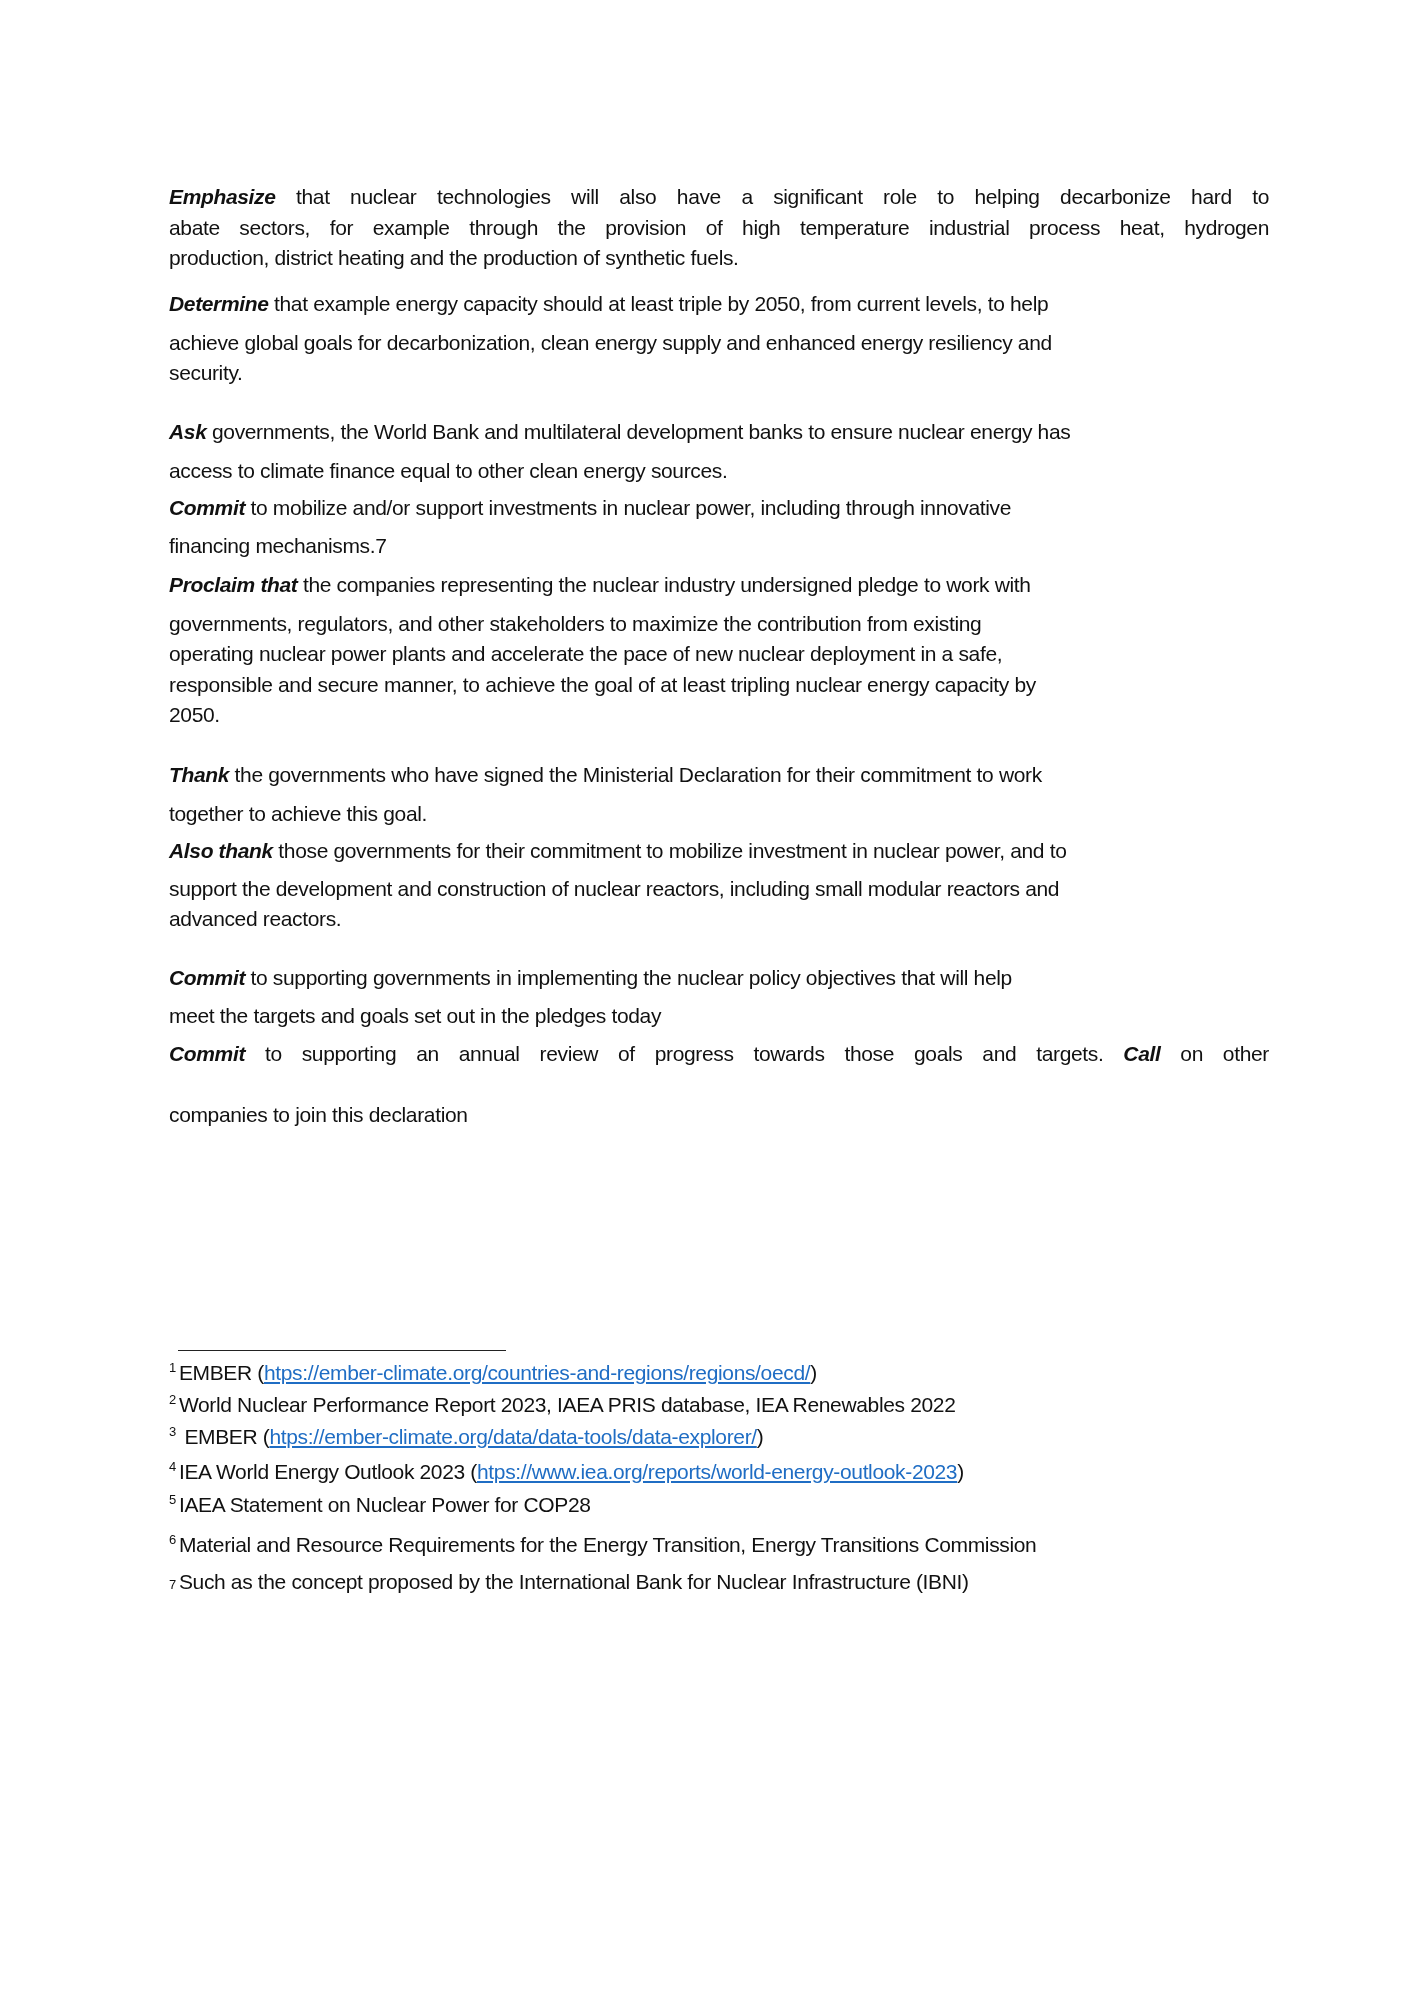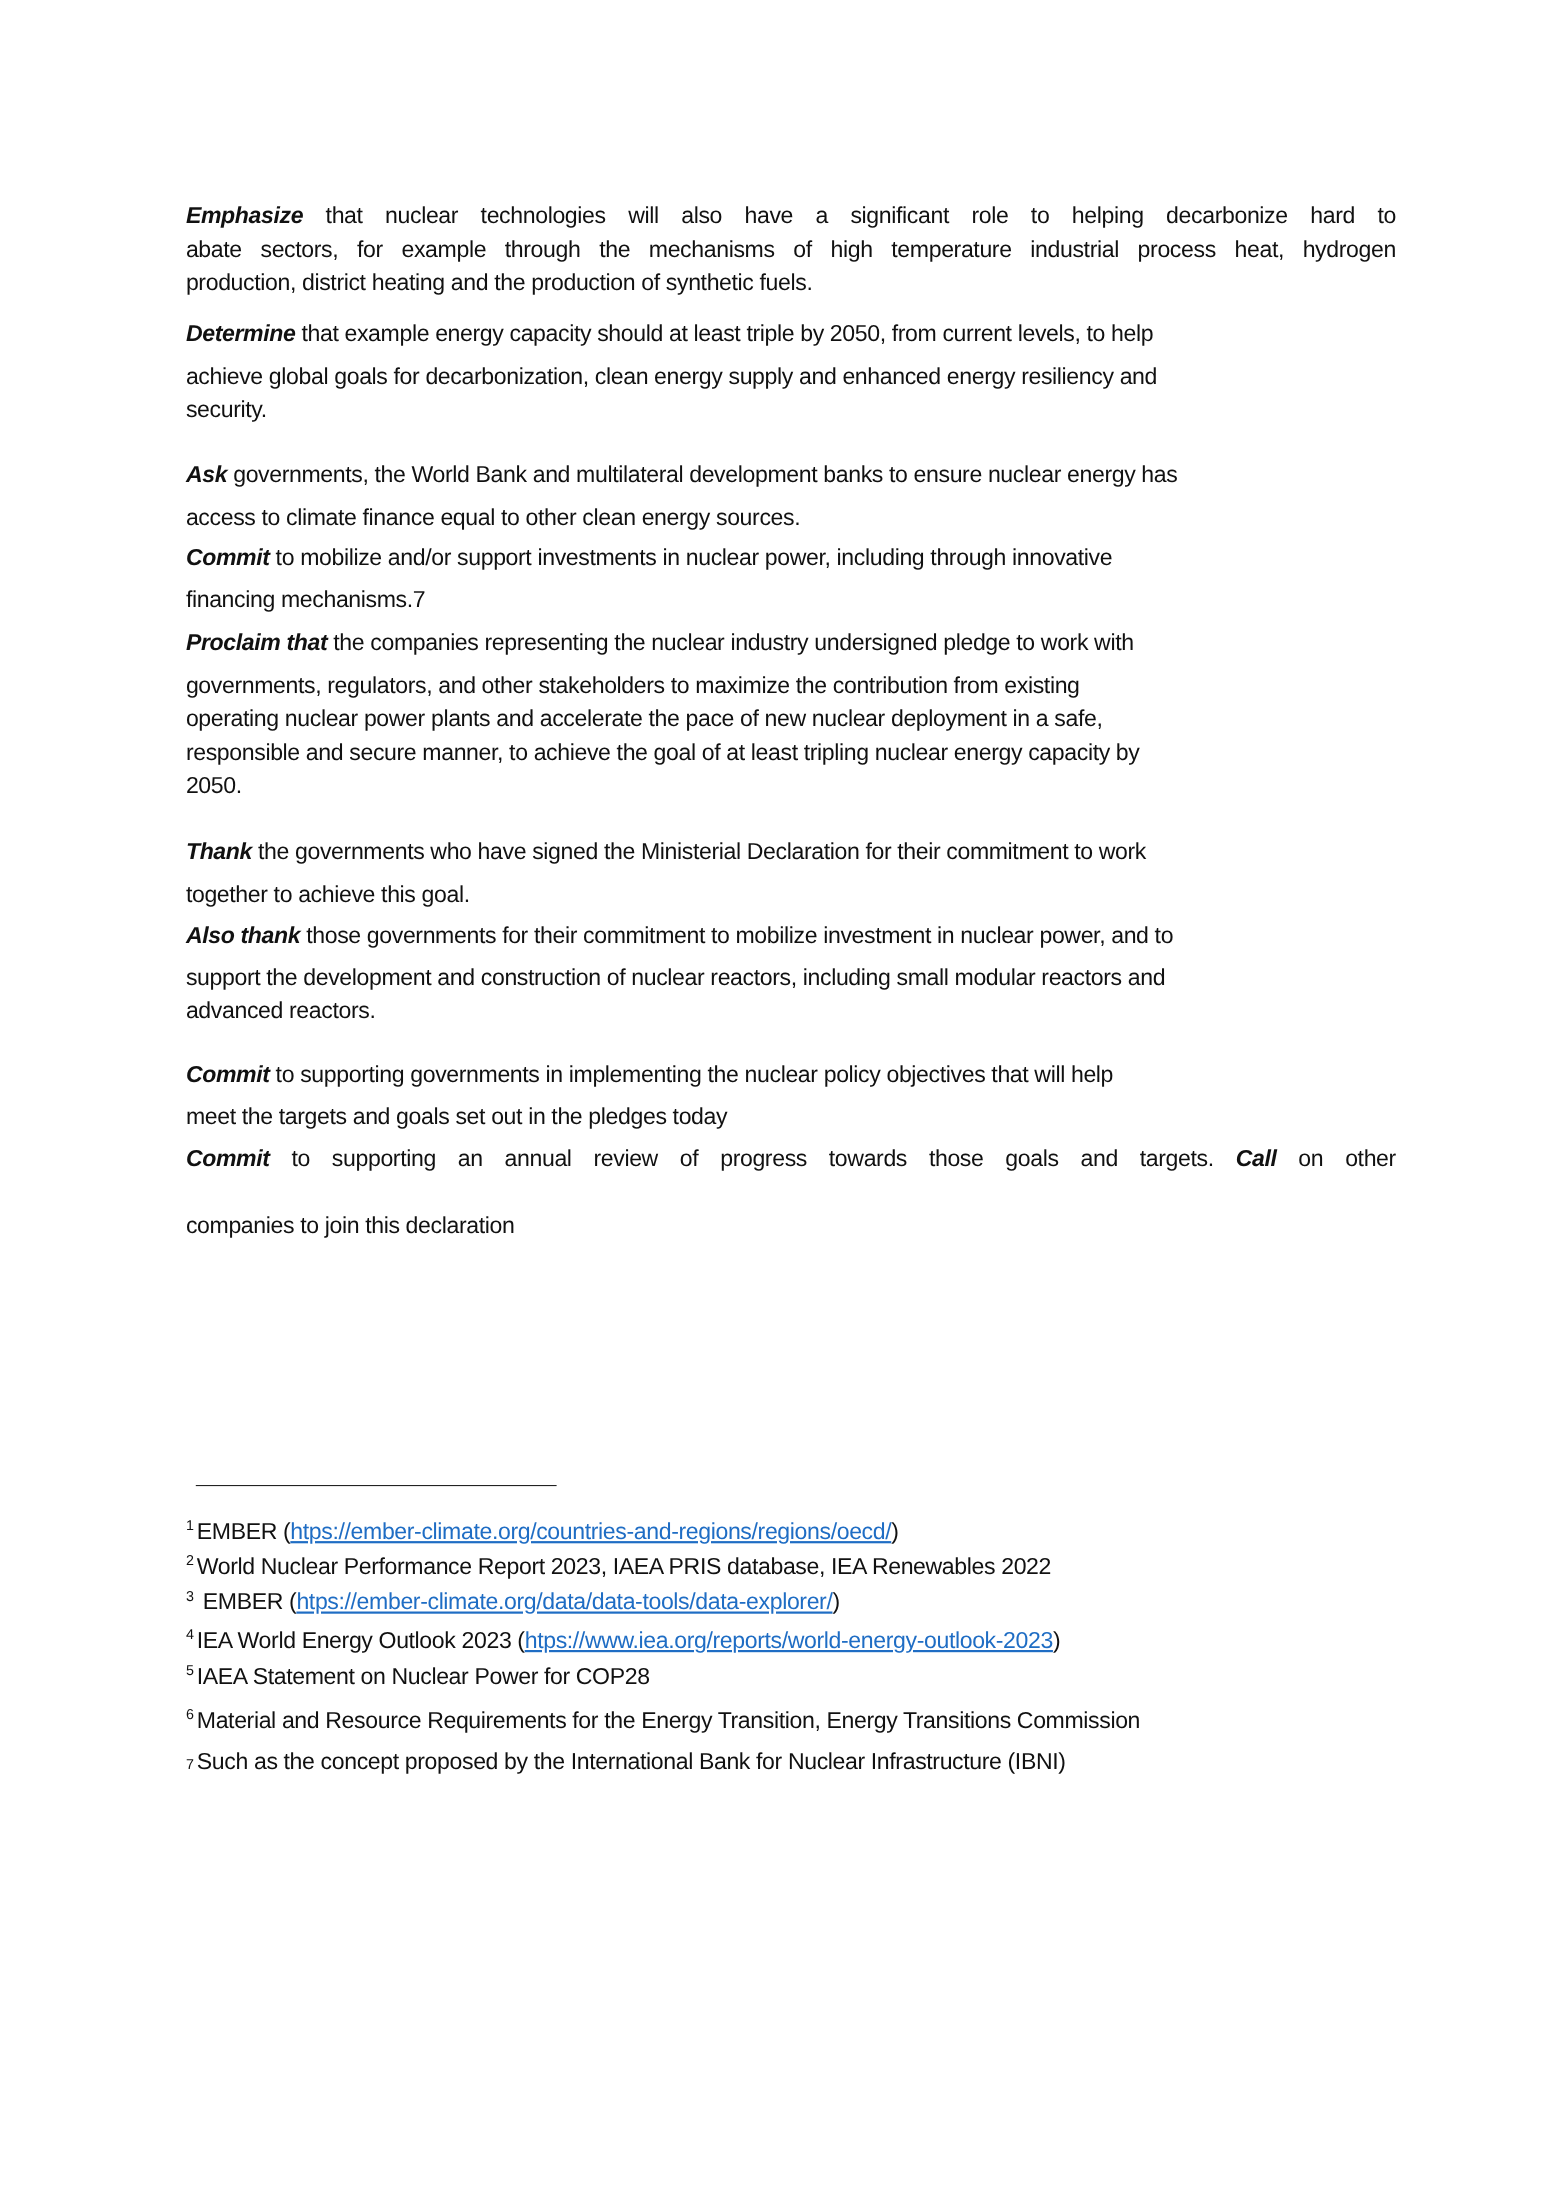--- a/index.html
+++ b/index.html
@@ -5,30 +5,30 @@
   html, body { margin: 0; padding: 0; background: #ffffff; }
   body { width: 1414px; height: 2000px; position: relative; overflow: hidden;
          font-family: "Liberation Sans", sans-serif; color: #111111; }
   .line { position: absolute; left: 169px; font-size: 21px; line-height: 26px;
           white-space: nowrap; letter-spacing: -0.35px; text-align: center; }
   .just { width: 1100px; text-align: justify; text-align-last: justify; white-space: normal; }
   .line em { font-style: italic; font-weight: bold; }
   .sep { position: absolute; left: 178px; top: 1350px; width: 328px; height: 0;
          border-top: 1.5px solid #222; }
   .fn { position: absolute; left: 169px; font-size: 21px; line-height: 26px;
-        white-space: nowrap; letter-spacing: -0.35px; margin-top: 20px; }
+        white-space: nowrap; letter-spacing: -0.35px; }
   .fn sup { font-size: 13px; vertical-align: 8px; line-height: 0; margin-right: 3px; }
   .fn .small-num { font-size: 13px; margin-right: 3px; }
   .fn a { color: #1f6dc4; text-decoration: underline; text-decoration-color: #1f6dc4; }
 </style>
 </head>
 <body>
 
 <div class="line just" style="top:184px"><em>Emphasize</em><span> that nuclear technologies will also have a significant role to helping decarbonize hard to</span></div>
-<div class="line just" style="top:215px"><span>abate sectors, for example through the mechanisms of high temperature industrial process heat, hydrogen</span></div>
+<div class="line just" style="top:215px"><span>abate sectors, for example through the provision of high temperature industrial process heat, hydrogen</span></div>
 <div class="line" style="top:245px"><span>production, district heating and the production of synthetic fuels.</span></div>
 
 <div class="line" style="top:291px"><em>Determine</em><span> that example energy capacity should at least triple by 2050, from current levels, to help</span></div>
 <div class="line" style="top:330px"><span>achieve global goals for decarbonization, clean energy supply and enhanced energy resiliency and</span></div>
 <div class="line" style="top:360px"><span>security.</span></div>
 
 <div class="line" style="top:419px"><em>Ask</em><span> governments, the World Bank and multilateral development banks to ensure nuclear energy has</span></div>
 <div class="line" style="top:458px"><span>access to climate finance equal to other clean energy sources.</span></div>
 <div class="line" style="top:495px"><em>Commit</em><span> to mobilize and/or support investments in nuclear power, including through innovative</span></div>
 <div class="line" style="top:533px"><span>financing mechanisms.7</span></div>

